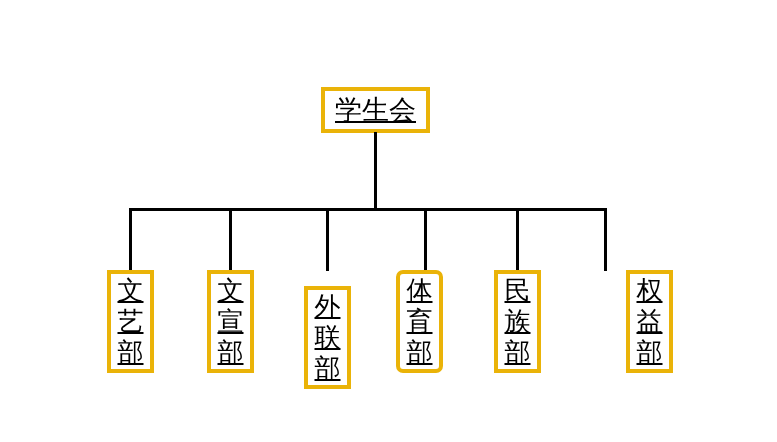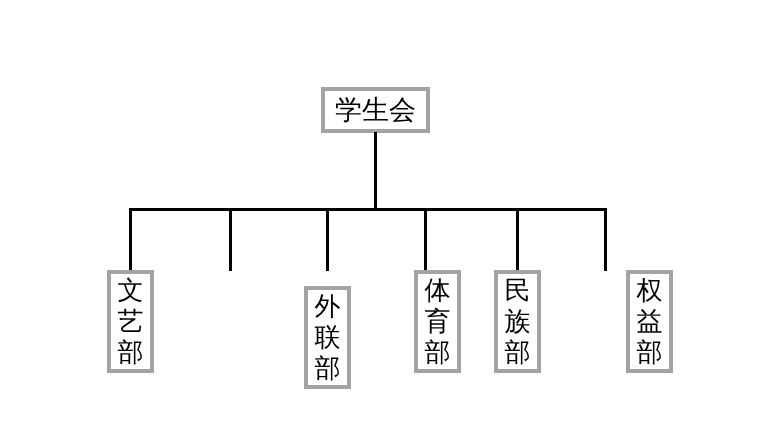--- a/index.html
+++ b/index.html
@@ -12,26 +12,27 @@
     width: 777px;
     height: 442px;
     background: #ffffff;
     overflow: hidden;
     font-family: "Liberation Serif", serif;
     color: #000000;
   }
   .node {
     position: absolute;
     box-sizing: border-box;
-    border: 4px solid #a3a3a3;
+    border: 4px solid #eab308;
     background: #ffffff;
     display: flex;
     align-items: center;
     justify-content: center;
     text-align: center;
+    text-decoration: underline;
   }
   .node-root {
     left: 321px;
     top: 87px;
     width: 109px;
     height: 46px;
     font-size: 27px;
     line-height: 38px;
     white-space: nowrap;
   }
@@ -57,21 +58,21 @@
   .line-drop        { top: 210px; width: 3px; height: 61px; }
   .drop-0 { left: 129px; }
   .drop-1 { left: 229px; }
   .drop-2 { left: 326px; }
   .drop-3 { left: 424px; }
   .drop-4 { left: 516px; }
   .drop-5 { left: 604px; }
   .child-0 { left: 107px; }
   .child-1 { left: 207px; }
   .child-2 { left: 304px; margin-top: 16px; }
-  .child-3 { left: 414px; }
+  .child-3 { left: 396px; border-radius: 7px; }
   .child-4 { left: 494px; justify-content: center; }
   .child-5 { left: 582px; margin-left: 44px; }
 </style>
 </head>
 <body>
 
 <div class="canvas">
 
   <div class="node node-root">
     <span>学生会</span>
@@ -83,20 +84,23 @@
   <div class="line line-drop drop-0"></div>
   <div class="line line-drop drop-1"></div>
   <div class="line line-drop drop-2"></div>
   <div class="line line-drop drop-3"></div>
   <div class="line line-drop drop-4"></div>
   <div class="line line-drop drop-5"></div>
 
   <div class="node node-child child-0">
     <span class="vtext">文艺部</span>
   </div>
+  <div class="node node-child child-1">
+    <span class="vtext">文宣部</span>
+  </div>
   <div class="node node-child child-2">
     <span class="vtext">外联部</span>
   </div>
   <div class="node node-child child-3">
     <span class="vtext">体育部</span>
   </div>
   <div class="node node-child child-4">
     <span class="vtext">民族部</span>
   </div>
   <div class="node node-child child-5">

